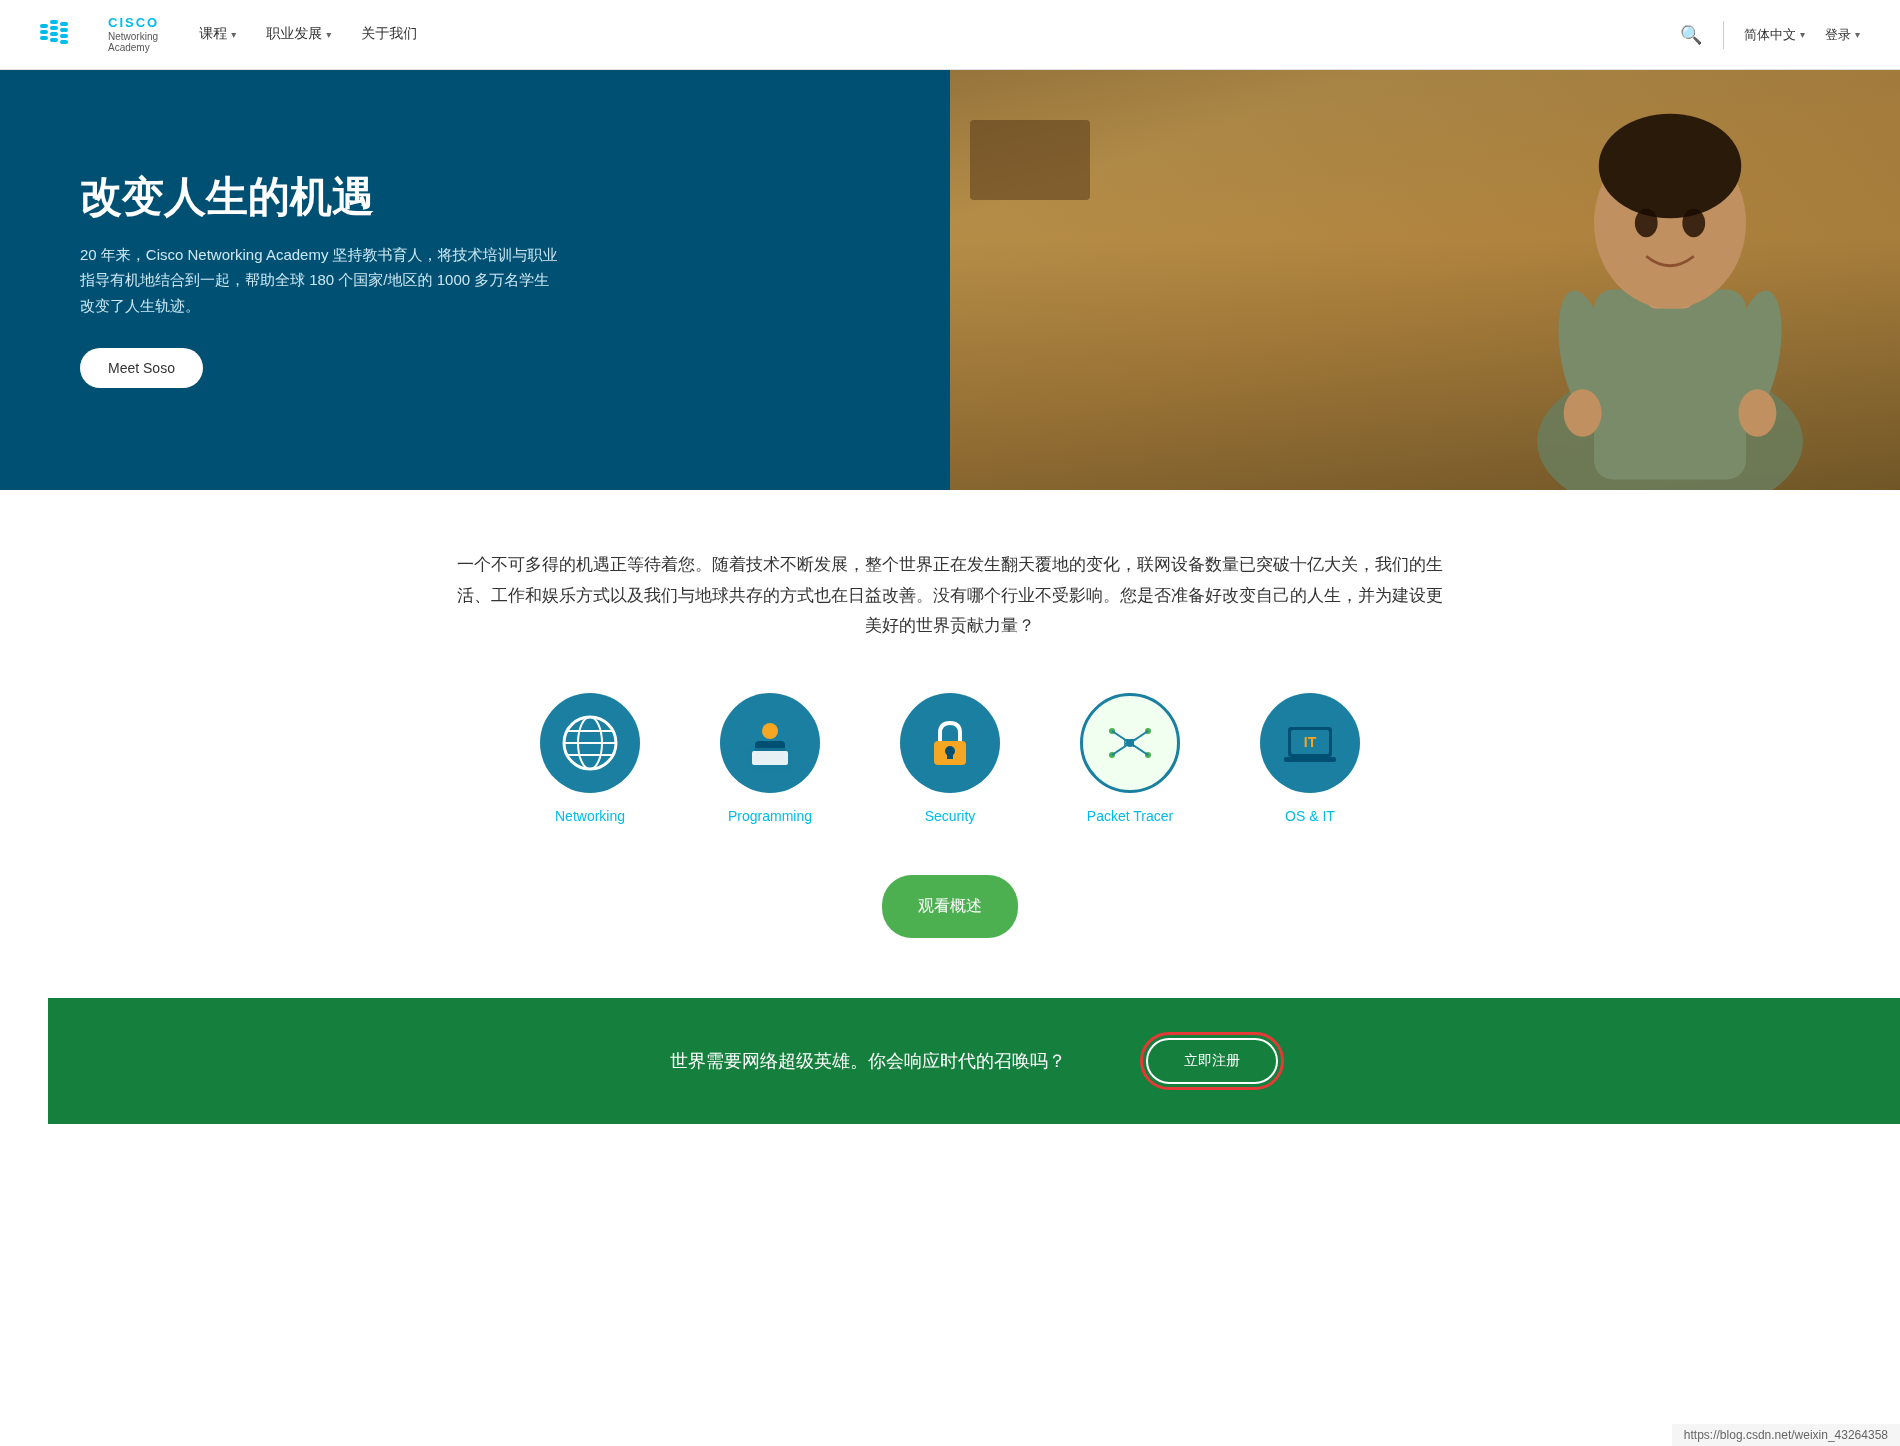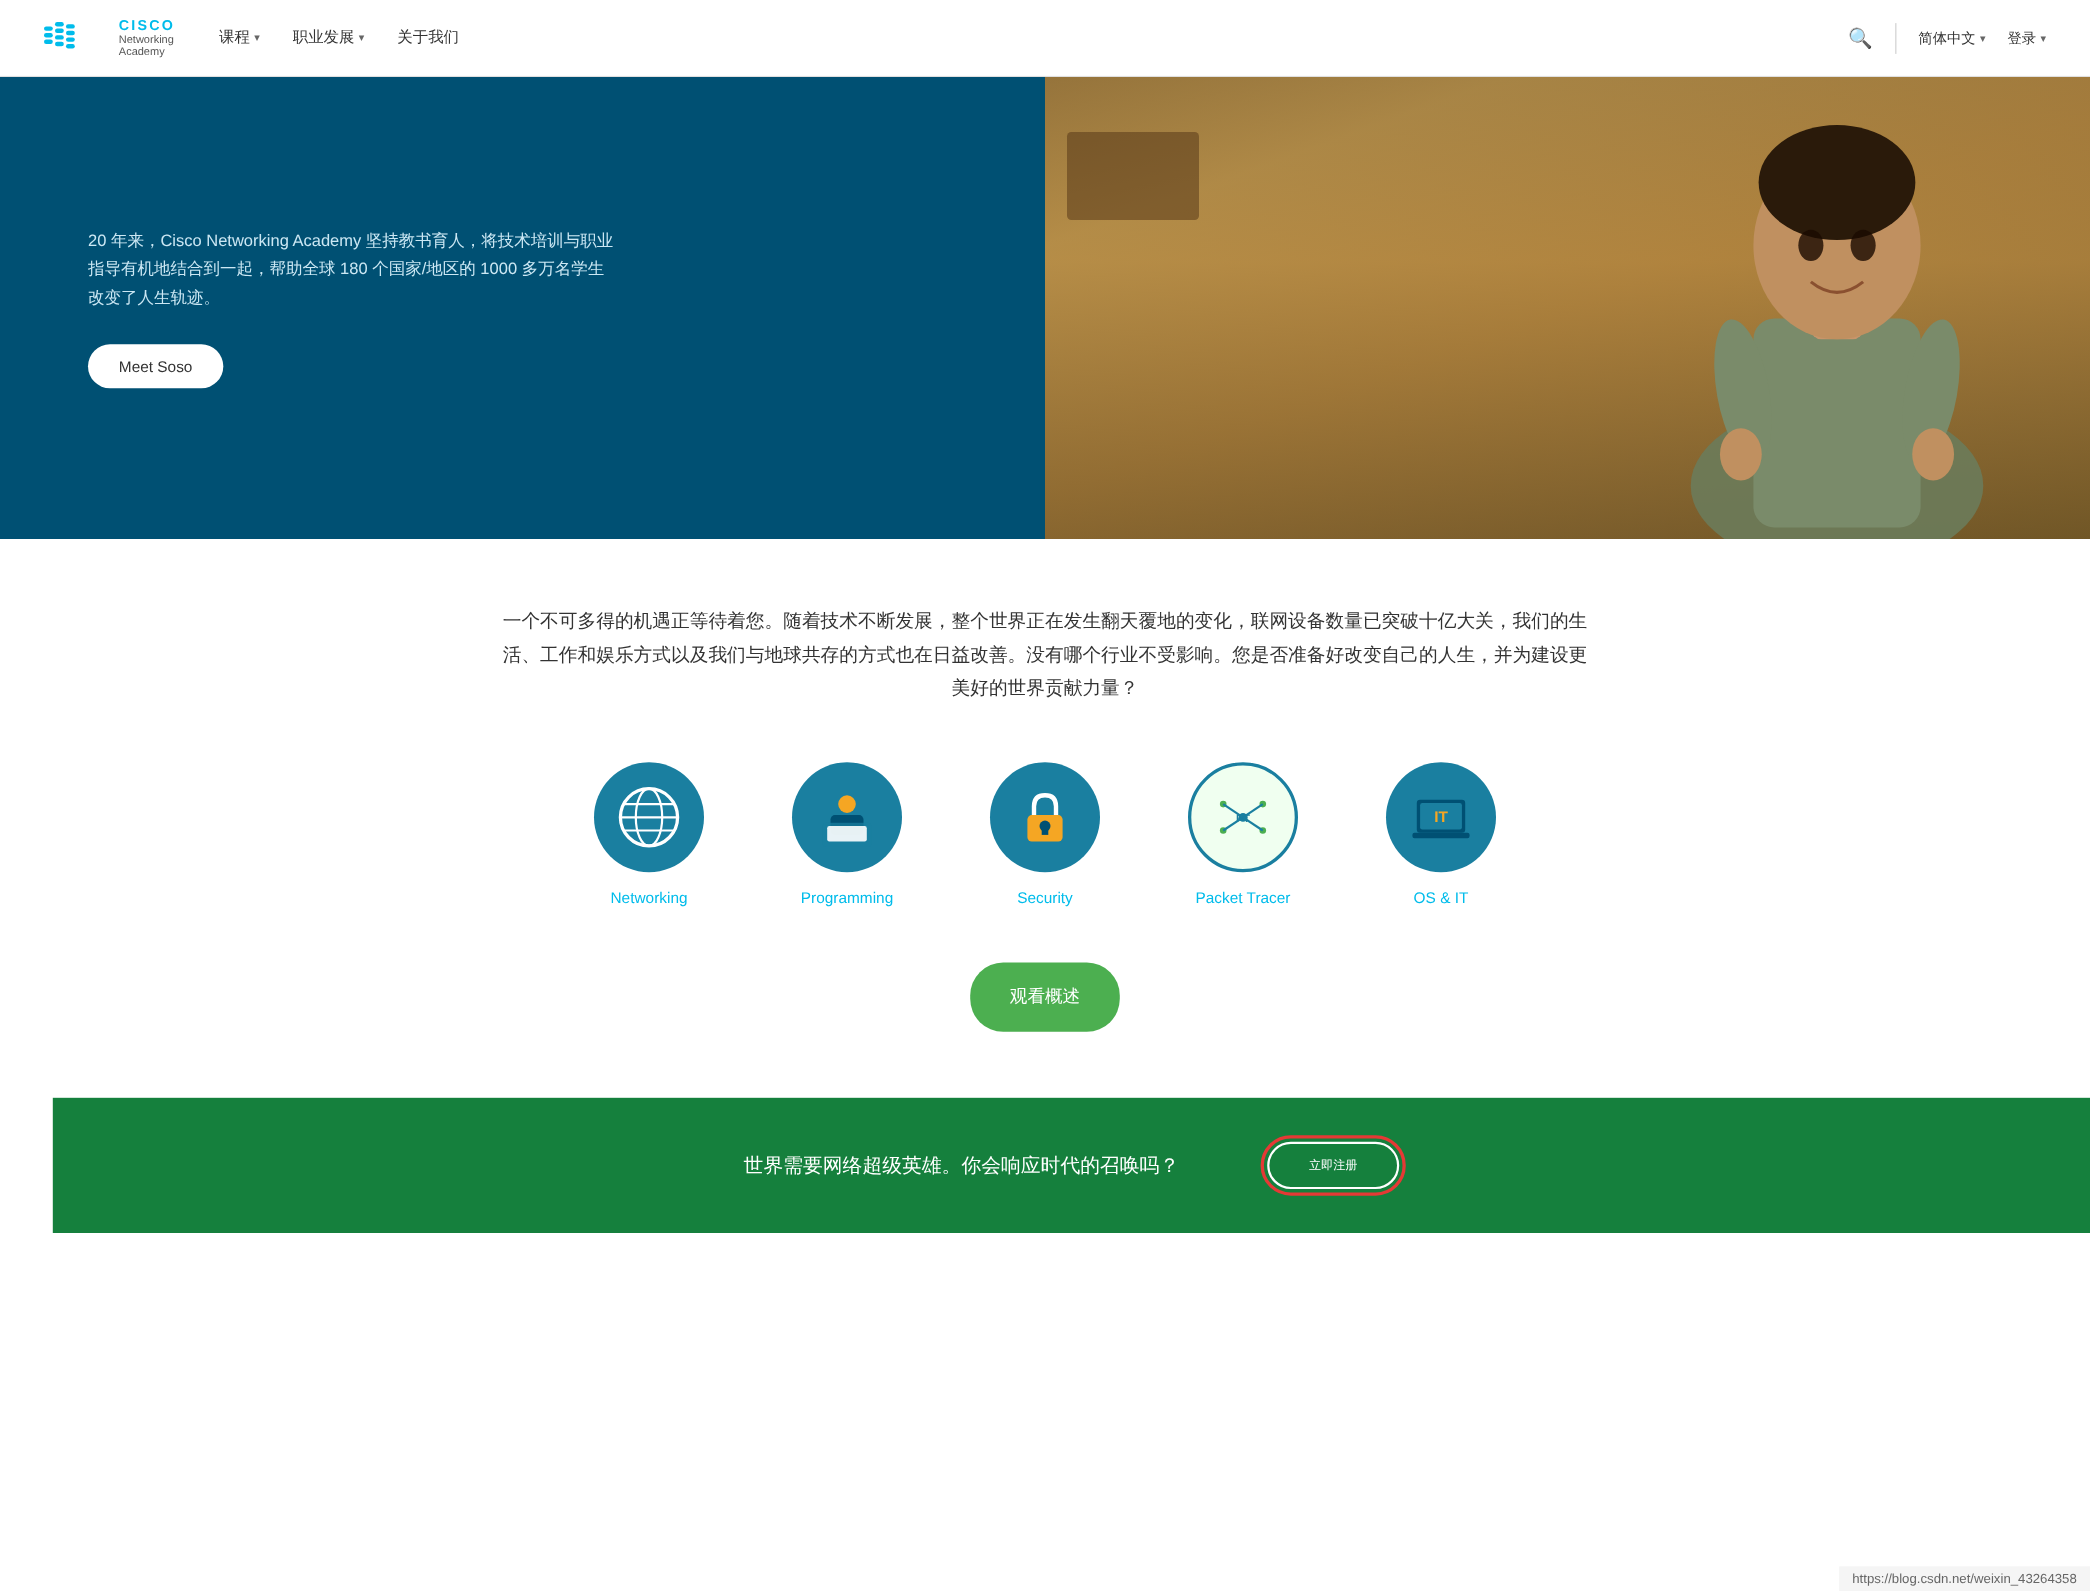--- a/index.html
+++ b/index.html
@@ -80,21 +80,21 @@
     }
 
     
     .bottom-banner {
       background: #15803d; display: flex; align-items: center;
       justify-content: center; gap: 80px; padding: 40px 88px; min-height: 120px; margin-left: 48px;
     }
     .bottom-banner-text { font-size: 18px; color: #fff; }
     .bottom-banner-btn {
       background: transparent; color: #fff; border: 2px solid #fff;
-      border-radius: 30px; padding: 12px 36px; font-size: 11px; cursor: pointer;
+      border-radius: 30px; padding: 12px 36px; font-size: 14px; cursor: pointer;
       outline: 3px solid #e53935; outline-offset: 3px;
     }
 
     
     .url-bar {
       position: fixed; bottom: 0; right: 0; background: #f5f5f5;
       padding: 4px 12px; font-size: 12px; color: #666; z-index: 100;
     }
   </style>
 </head>
@@ -147,20 +147,21 @@
     </div>
     <div class="nav-login">
       <span>登录</span>
       <span class="chevron">▾</span>
     </div>
   </div>
 </nav>
 
 <section class="hero">
   <div class="hero-left">
+    <h1 class="hero-title">改变人生的机遇</h1>
     <p class="hero-desc">20 年来，Cisco Networking Academy 坚持教书育人，将技术培训与职业指导有机地结合到一起，帮助全球 180 个国家/地区的 1000 多万名学生改变了人生轨迹。</p>
     <button class="hero-btn">Meet Soso</button>
   </div>
   <div class="hero-right">
 
     <div style="width:100%;height:100%;background:linear-gradient(160deg,#8b6530 0%,#c49a50 20%,#b07830 50%,#7a5520 80%,#5a4010 100%); position:relative;">
 
       <div style="position:absolute;top:0;left:0;right:0;bottom:0;background:linear-gradient(to bottom, #9a7a40 0%, #b08844 40%, #7a6030 100%);opacity:0.7;"></div>
 
       <svg viewBox="0 0 400 420" style="position:absolute;right:40px;bottom:0;width:380px;height:420px;" xmlns="http://www.w3.org/2000/svg">

